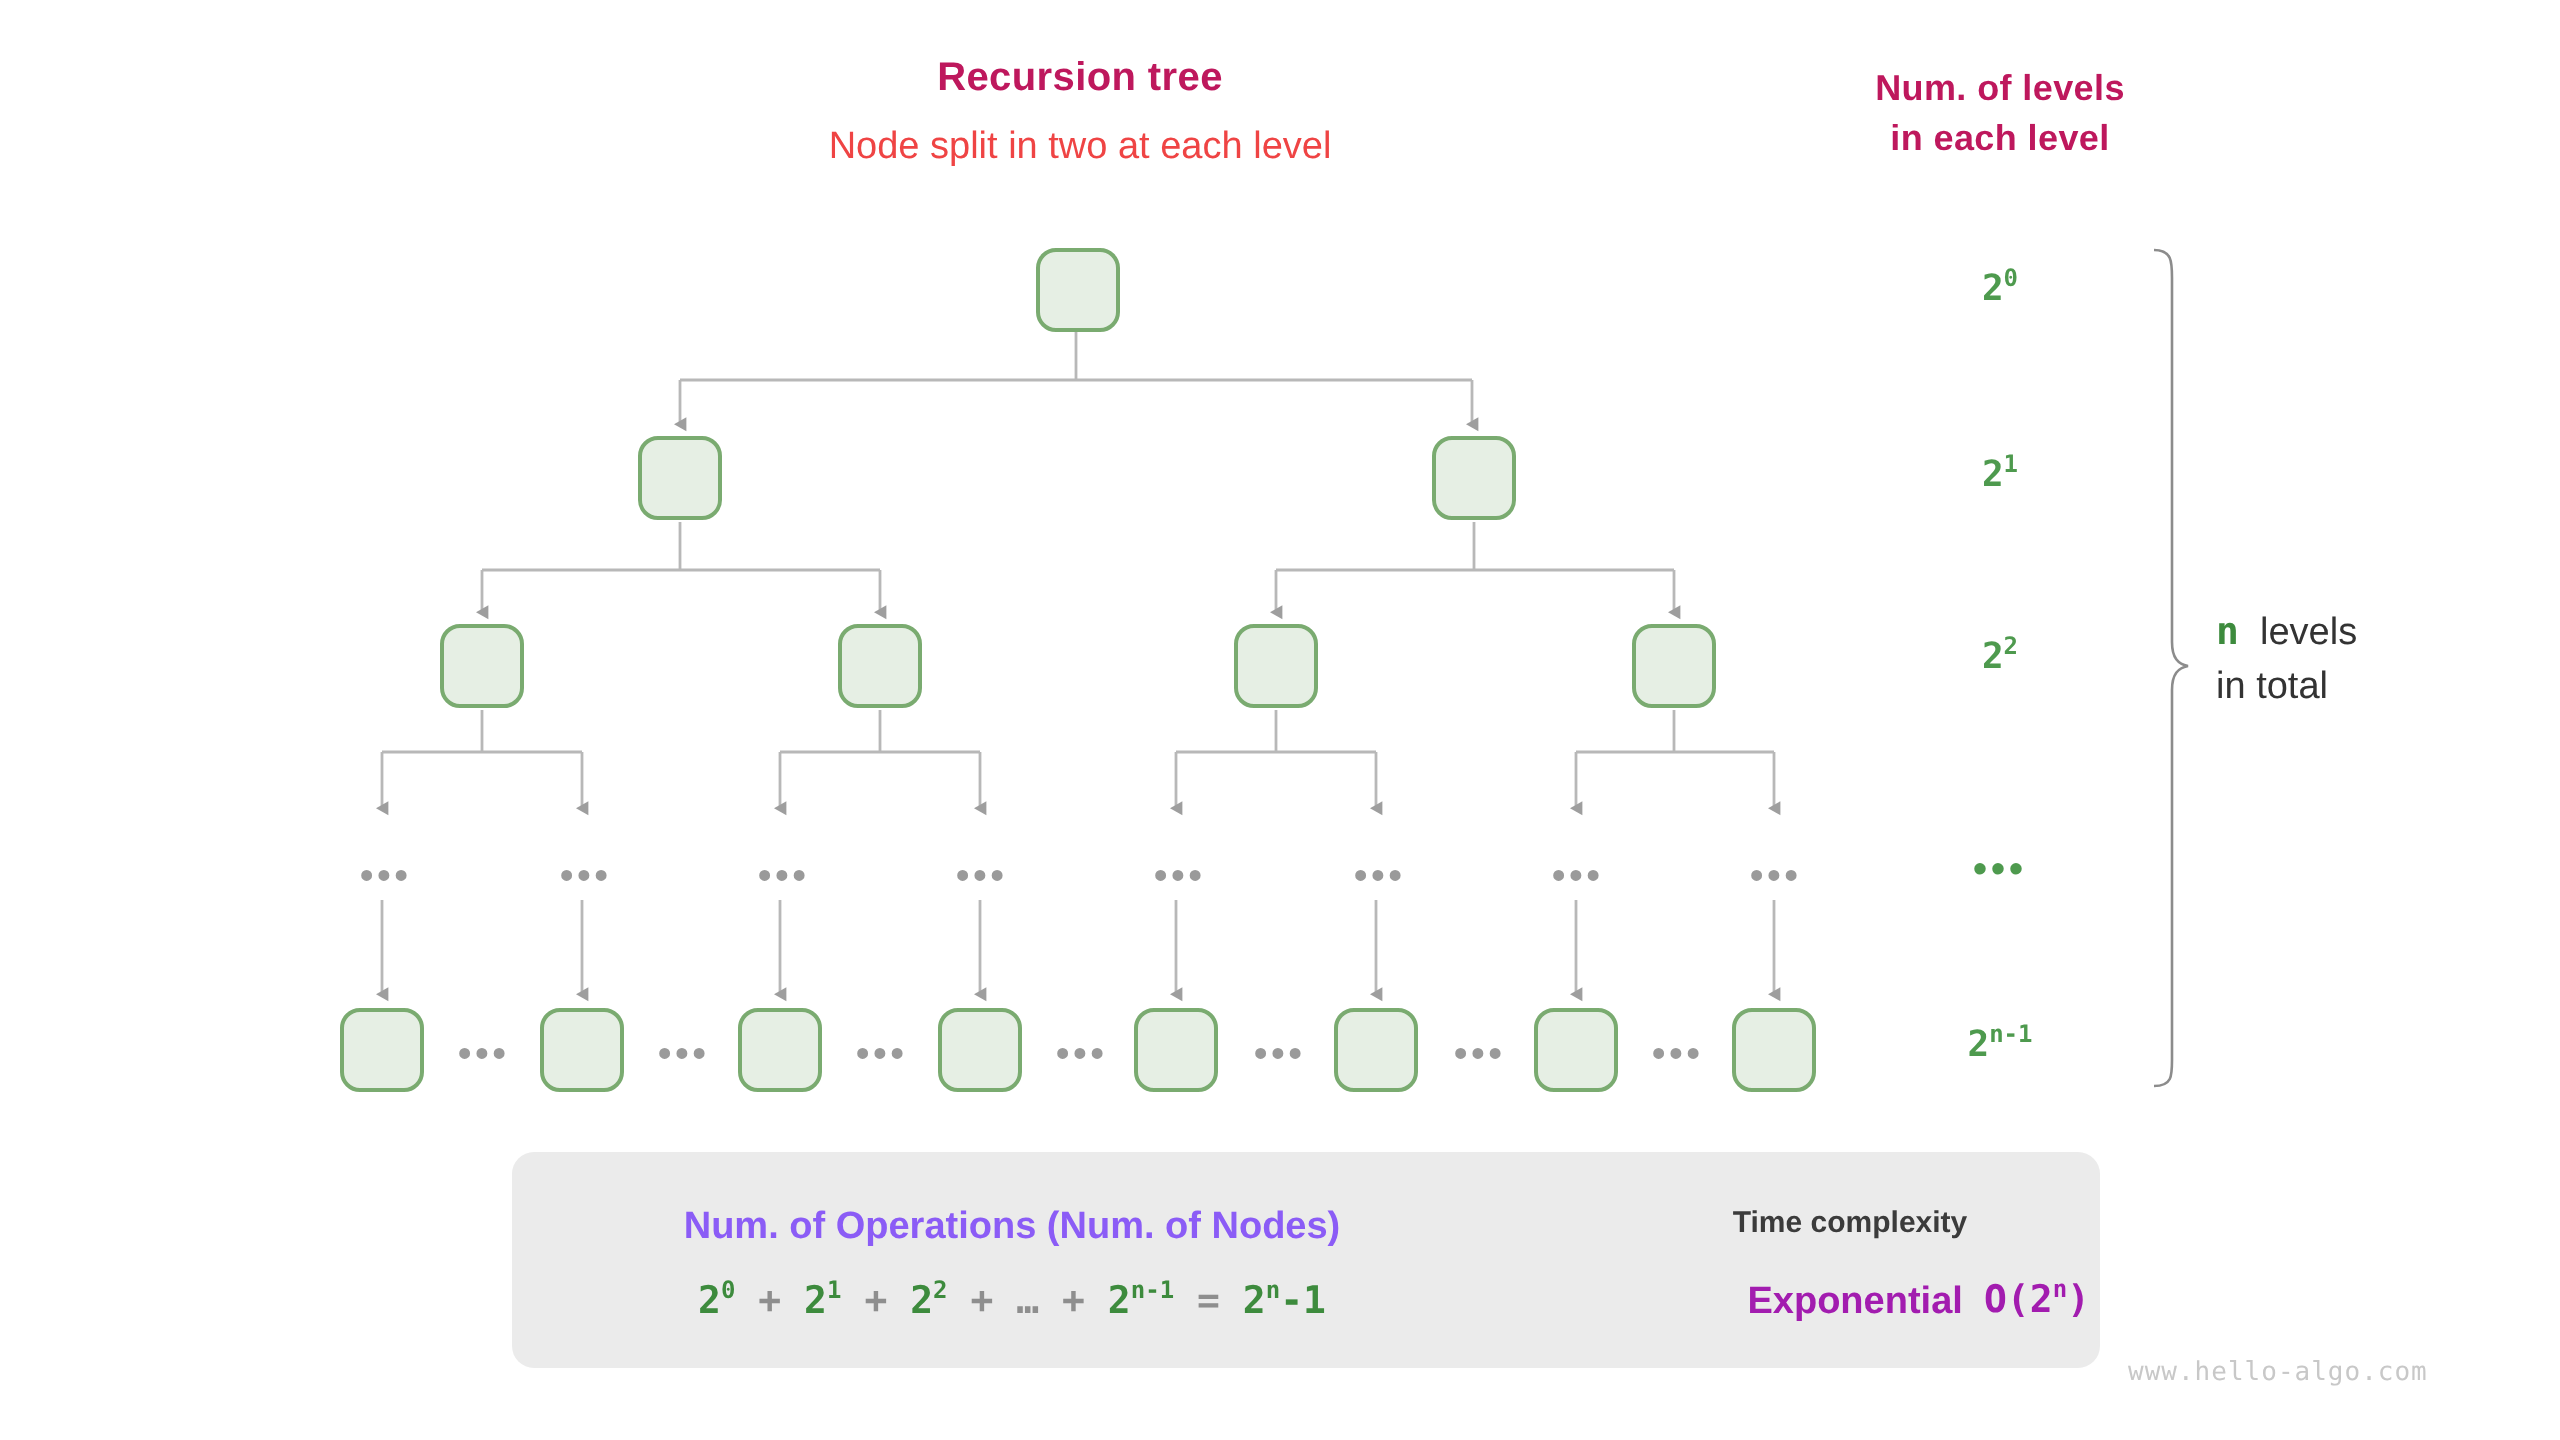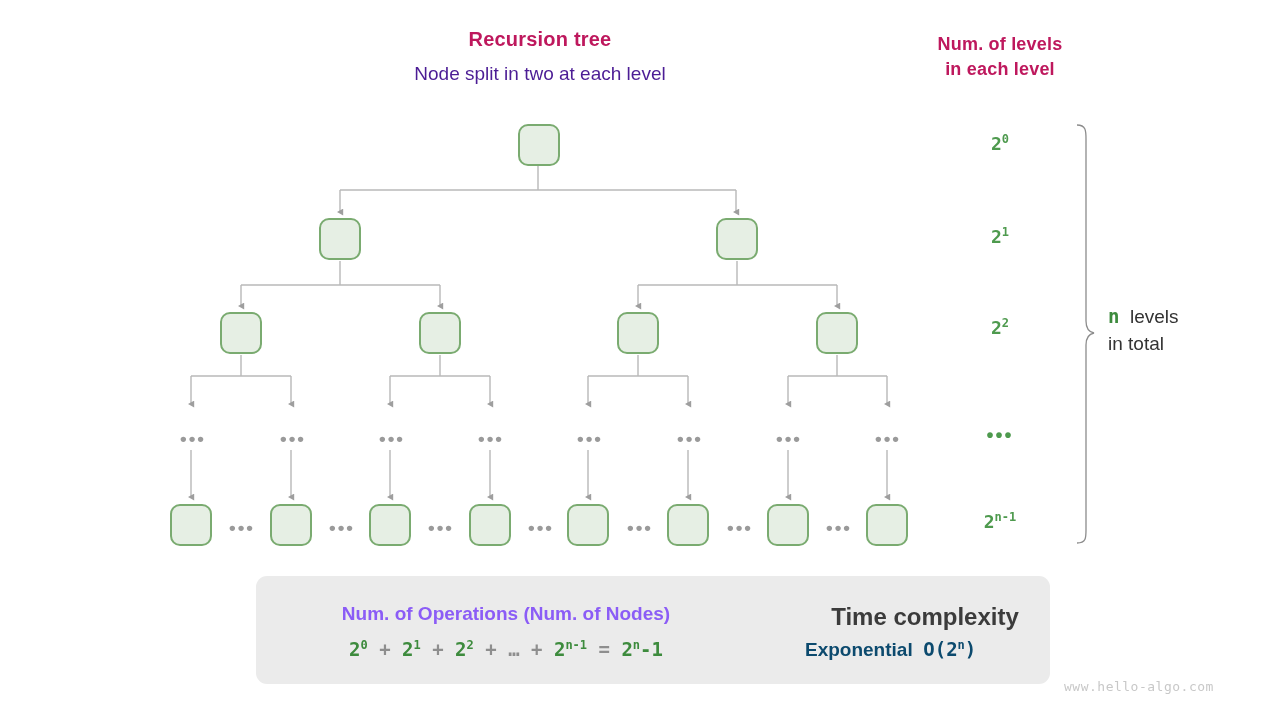--- a/index.html
+++ b/index.html
@@ -9,21 +9,21 @@
     color:#333333;overflow:hidden;position:relative;
   }
   .stage{position:absolute;left:0;top:0;width:1280px;height:720px;}
 
   
   .title{
     position:absolute;text-align:center;font-weight:bold;
     color:#be185d;letter-spacing:.2px;
   }
   #tree-title{left:340px;top:28px;width:400px;font-size:20px;}
-  #tree-subtitle{left:290px;top:63px;width:500px;font-size:19px;font-weight:normal;color:#4c1d95;text-align:center;position:absolute;}
+  #tree-subtitle{left:290px;top:63px;width:500px;font-size:19px;font-weight:normal;color:#ef4444;text-align:center;position:absolute;}
   #nodes-title{left:880px;top:32px;width:240px;font-size:18px;line-height:25px;}
 
   
   svg.layer{position:absolute;left:0;top:0;width:1280px;height:720px;}
 
   
   .lvl-label{
     position:absolute;width:120px;text-align:center;
     font-family:"DejaVu Sans Mono","Liberation Mono",monospace;
     font-weight:bold;font-size:18px;color:#4e9a4e;
@@ -61,25 +61,25 @@
   }
   #ops-formula{
     position:absolute;left:256px;top:638px;width:500px;text-align:center;
     font-family:"DejaVu Sans Mono","Liberation Mono",monospace;
     font-size:19px;font-weight:bold;color:#3d8b3d;white-space:nowrap;
   }
   #ops-formula .op{color:#8e8e8e;}
   #ops-formula sup{font-size:12px;vertical-align:super;}
   #tc-title{
     position:absolute;left:810px;top:603px;width:230px;text-align:center;
-    font-size:24px;font-weight:bold;color:#3b3b3b;
+    font-size:15px;font-weight:bold;color:#3b3b3b;
   }
   #tc-value{
-    position:absolute;left:805px;top:638px;width:240px;text-align:left;
-    font-size:19px;font-weight:bold;color:#0c4a6e;white-space:nowrap;
+    position:absolute;left:805px;top:638px;width:240px;text-align:right;
+    font-size:19px;font-weight:bold;color:#a21caf;white-space:nowrap;
   }
   #tc-value .mono{
     font-family:"DejaVu Sans Mono","Liberation Mono",monospace;
   }
   #tc-value sup{font-size:12px;vertical-align:super;}
 
   
   #watermark{
     position:absolute;left:1064px;top:679px;
     font-family:"DejaVu Sans Mono","Liberation Mono",monospace;

